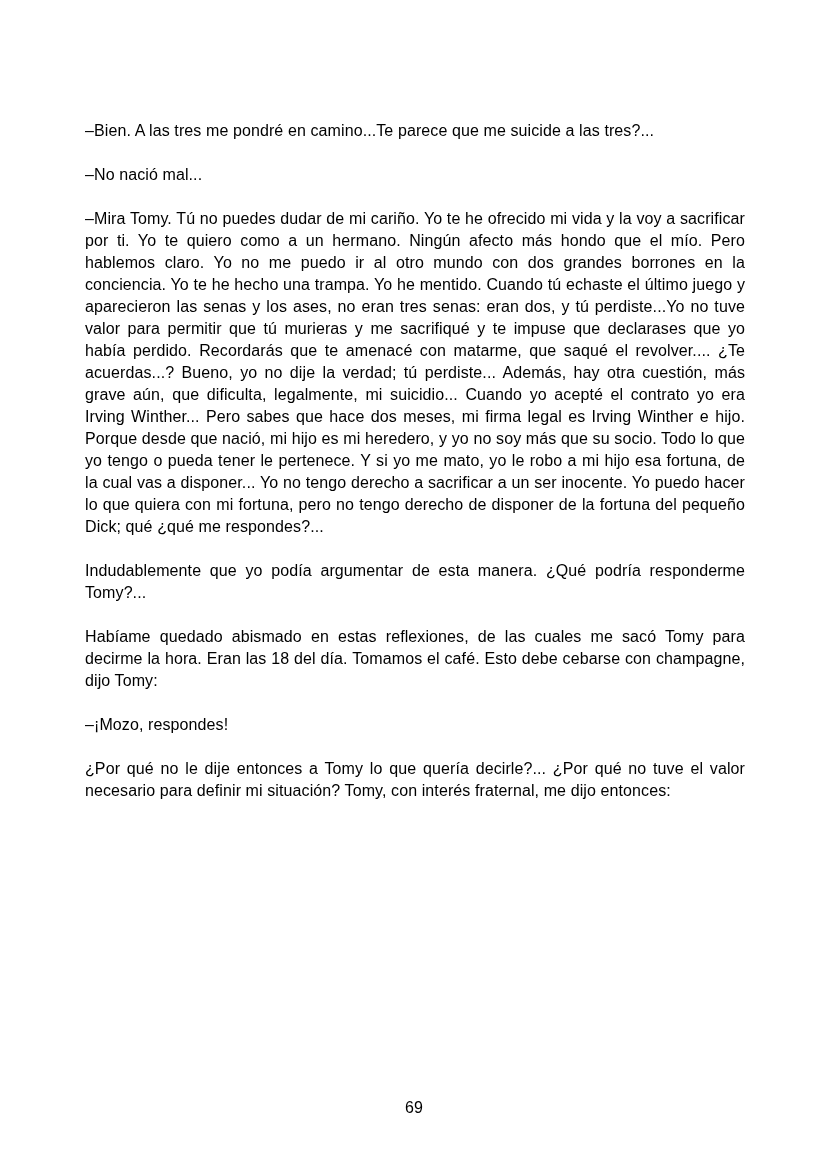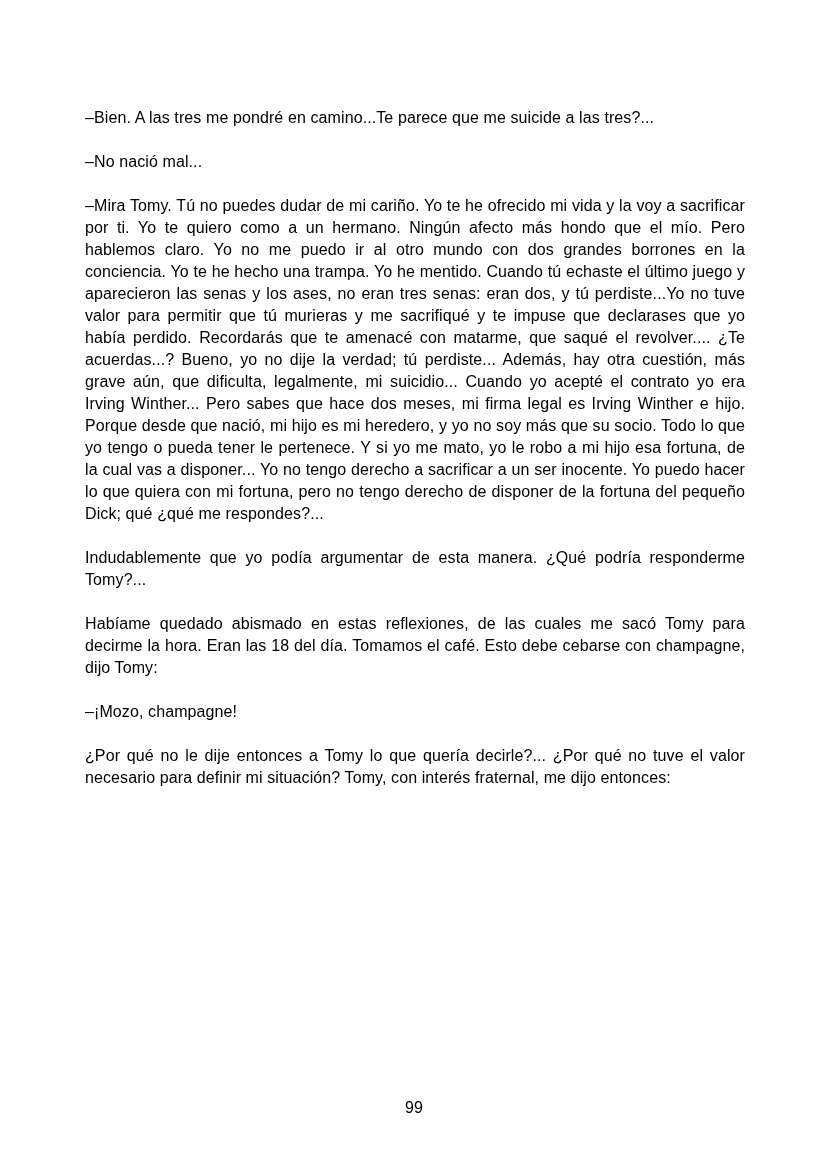--- a/index.html
+++ b/index.html
@@ -15,21 +15,21 @@
       color: #000000;
       overflow: hidden;
     }
     .page {
       position: absolute;
       top: 107px;
       left: 85px;
       width: 660px;
     }
     .page p {
-      margin: 0 0 22px 0;
+      margin: 13px 0 22px 0;
       font-size: 16px;
       line-height: 22px;
       text-align: justify;
       letter-spacing: 0.1px;
     }
     .page-number {
       position: absolute;
       bottom: 52px;
       left: 0;
       width: 828px;
@@ -40,17 +40,17 @@
   </style>
 </head>
 <body>
 
 <div class="page">
   <p>–Bien. A las tres me pondré en camino...Te parece que me suicide a las tres?...</p>
   <p>–No nació mal...</p>
   <p>–Mira Tomy. Tú no puedes dudar de mi cariño. Yo te he ofrecido mi vida y la voy a sacrificar por ti. Yo te quiero como a un hermano. Ningún afecto más hondo que el mío. Pero hablemos claro. Yo no me puedo ir al otro mundo con dos grandes borrones en la conciencia. Yo te he hecho una trampa. Yo he mentido. Cuando tú echaste el último juego y aparecieron las senas y los ases, no eran tres senas: eran dos, y tú perdiste...Yo no tuve valor para permitir que tú murieras y me sacrifiqué y te impuse que declarases que yo había perdido. Recordarás que te amenacé con matarme, que saqué el revolver.... ¿Te acuerdas...? Bueno, yo no dije la verdad; tú perdiste... Además, hay otra cuestión, más grave aún, que dificulta, legalmente, mi suicidio... Cuando yo acepté el contrato yo era Irving Winther... Pero sabes que hace dos meses, mi firma legal es Irving Winther e hijo. Porque desde que nació, mi hijo es mi heredero, y yo no soy más que su socio. Todo lo que yo tengo o pueda tener le pertenece. Y si yo me mato, yo le robo a mi hijo esa fortuna, de la cual vas a disponer... Yo no tengo derecho a sacrificar a un ser inocente. Yo puedo hacer lo que quiera con mi fortuna, pero no tengo derecho de disponer de la fortuna del pequeño Dick; qué ¿qué me respondes?...</p>
   <p>Indudablemente que yo podía argumentar de esta manera. ¿Qué podría responderme Tomy?...</p>
   <p>Habíame quedado abismado en estas reflexiones, de las cuales me sacó Tomy para decirme la hora. Eran las 18 del día. Tomamos el café. Esto debe cebarse con champagne, dijo Tomy:</p>
-  <p>–¡Mozo, champagne!</p>
+  <p>–¡Mozo, respondes!</p>
   <p>¿Por qué no le dije entonces a Tomy lo que quería decirle?... ¿Por qué no tuve el valor necesario para definir mi situación? Tomy, con interés fraternal, me dijo entonces:</p>
 </div>
 
-<div class="page-number">99</div>
+<div class="page-number">69</div>
 
 </body></html>

